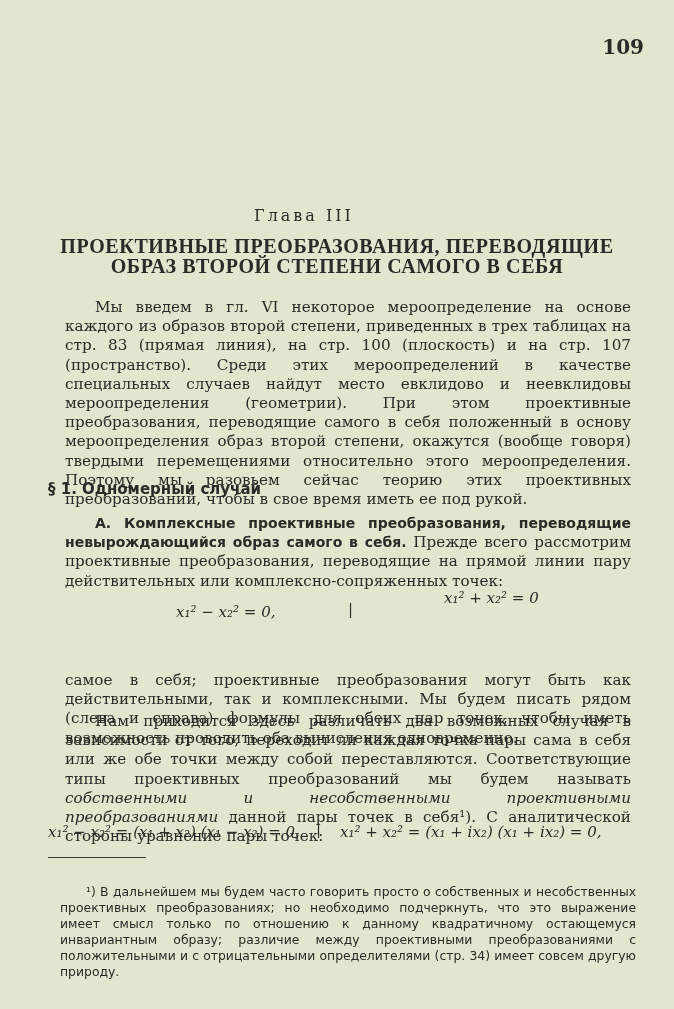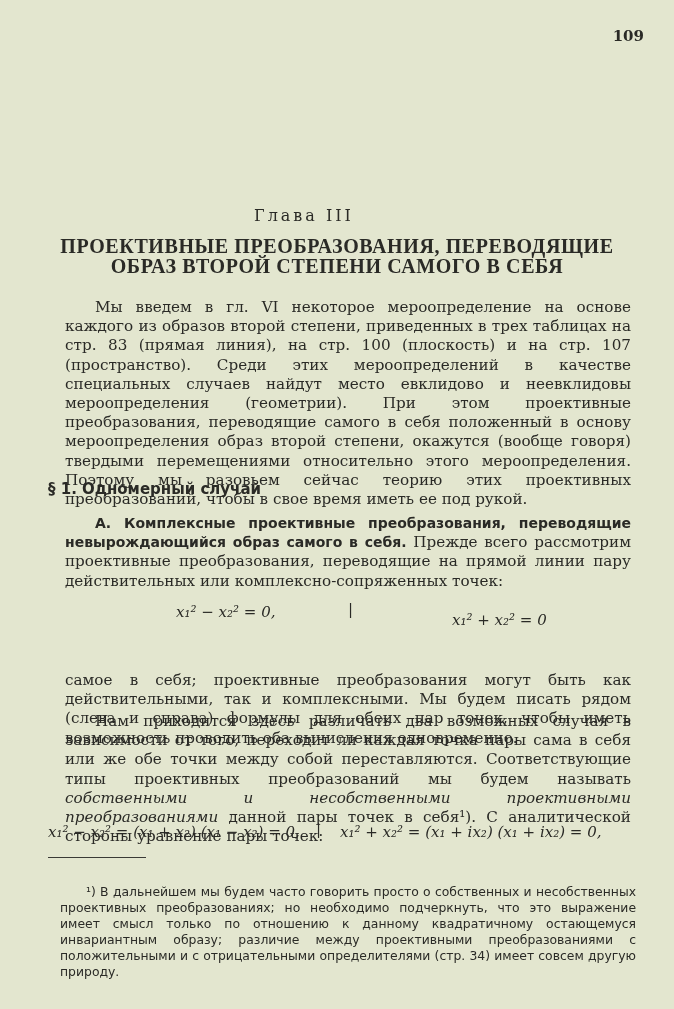--- a/index.html
+++ b/index.html
@@ -3,33 +3,33 @@
 <meta charset="utf-8">
 <style>
   html, body { margin: 0; padding: 0; }
   body {
     width: 674px; height: 1009px; overflow: hidden;
     background: #e3e6cf;
     font-family: "DejaVu Serif", serif;
     color: #2a2a26;
     position: relative;
   }
-  .page-number { position: absolute; top: 27px; right: 30px; font-size: 15px; font-weight: bold; }
+  .page-number { position: absolute; top: 35px; right: 30px; font-size: 20px; font-weight: bold; }
   .chapter-label { position: absolute; top: 206px; left: 0; width: 578px; text-align: center; font-size: 16px; letter-spacing: 3px; padding-left: 30px; box-sizing: border-box; }
   .chapter-title { position: absolute; top: 236px; left: 37px; width: 600px; text-align: center; font-family: Liberation Serif, serif; font-weight: bold; font-size: 20px; line-height: 20px; letter-spacing: 0.6px; }
   .text-block { position: absolute; left: 48px; width: 600px; font-size: 15.2px; line-height: 19.2px; text-align: justify; }
   .text-block p { margin: 17px; text-indent: 30px; }
   .p1 { top: 281px; }
   .section-heading { position: absolute; top: 480px; left: 48px; width: 600px; font-family: "DejaVu Sans", sans-serif; font-weight: bold; font-size: 15px; }
   .p2 { top: 497px; }
   .bold-run { font-family: "DejaVu Sans", sans-serif; font-weight: bold; font-size: 14px; }
   .formula { position: absolute; font-style: italic; font-size: 15px; }
   .f1-left { top: 603px; left: 176px; }
   .f1-sep { position: absolute; top: 600px; left: 348px; font-size: 15px; }
-  .f1-right { top: 611px; left: 444px; margin-left: 8px; }
+  .f1-right { top: 589px; left: 444px; }
   .p3 { top: 654px; }
   .p4 { top: 695px; }
   .f2-left { top: 823px; left: 48px; }
   .f2-sep { position: absolute; top: 820px; left: 316px; font-size: 15px; }
   .f2-right { top: 823px; left: 340px; }
   .em { font-style: italic; }
   .footnote-rule { position: absolute; top: 857px; left: 48px; width: 98px; border-top: 1px solid #3a3a36; }
   .footnote { position: absolute; top: 872px; left: 48px; width: 600px; font-size: 12.4px; line-height: 16px; text-align: justify; font-family: "DejaVu Sans", sans-serif; }
   .footnote p { margin: 12px; text-indent: 26px; }
 </style>

